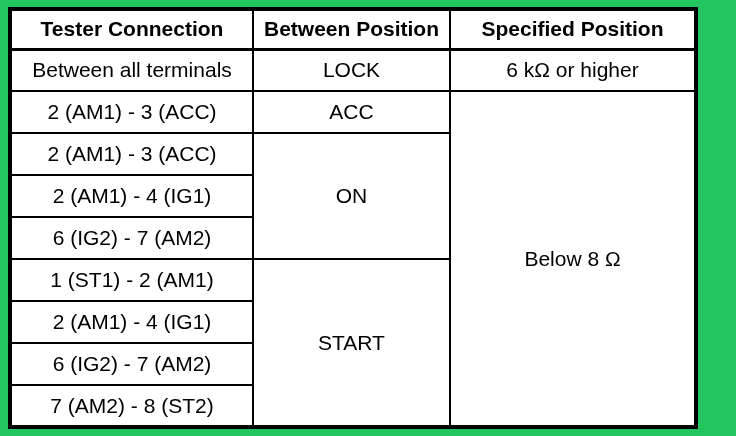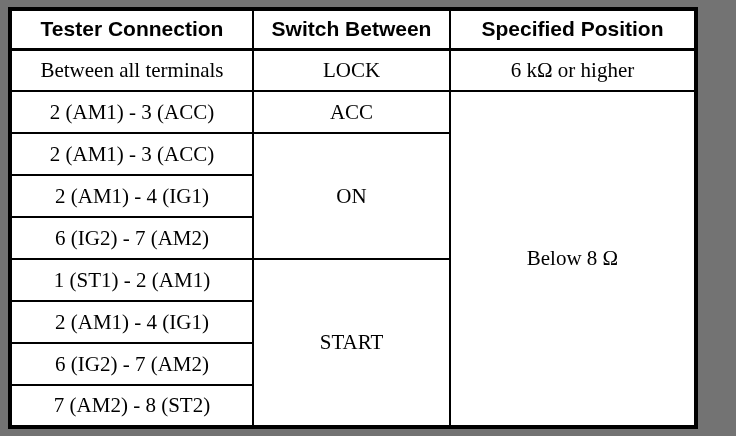--- a/index.html
+++ b/index.html
@@ -8,21 +8,21 @@
     background: #ffffff;
     width: 736px;
     height: 436px;
     font-family: "Liberation Sans", sans-serif;
     color: #000000;
   }
   .page {
     position: relative;
     width: 736px;
     height: 436px;
-    background: #737373;
+    background: #22c55e;
     overflow: hidden;
   }
   table.spec-table {
     position: absolute;
     left: 8px;
     top: 7px;
     border-collapse: collapse;
     border: 4px solid #000000;
     background: #ffffff;
     table-layout: fixed;
@@ -35,39 +35,39 @@
     font-size: 21px;
     padding: 0 2px;
     white-space: nowrap;
     overflow: hidden;
   }
   .spec-table thead th {
     font-weight: bold;
     border-bottom: 3px solid #000000;
   }
   .spec-table thead tr { height: 40px; }
-  .spec-table tbody tr { height: 42px; font-family: Liberation Serif, serif; }
+  .spec-table tbody tr { height: 42px; }
   .col-connection { width: 243px; }
   .col-position   { width: 197px; }
   .col-condition  { width: 246px; }
 </style>
 </head>
 <body>
 
 <div class="page">
   <table class="spec-table">
     <colgroup>
       <col class="col-connection">
       <col class="col-position">
       <col class="col-condition">
     </colgroup>
     <thead>
       <tr>
         <th>Tester Connection</th>
-        <th>Switch Between</th>
+        <th>Between Position</th>
         <th>Specified Position</th>
       </tr>
     </thead>
     <tbody>
       <tr>
         <td>Between all terminals</td>
         <td>LOCK</td>
         <td>6 kΩ or higher</td>
       </tr>
       <tr>

